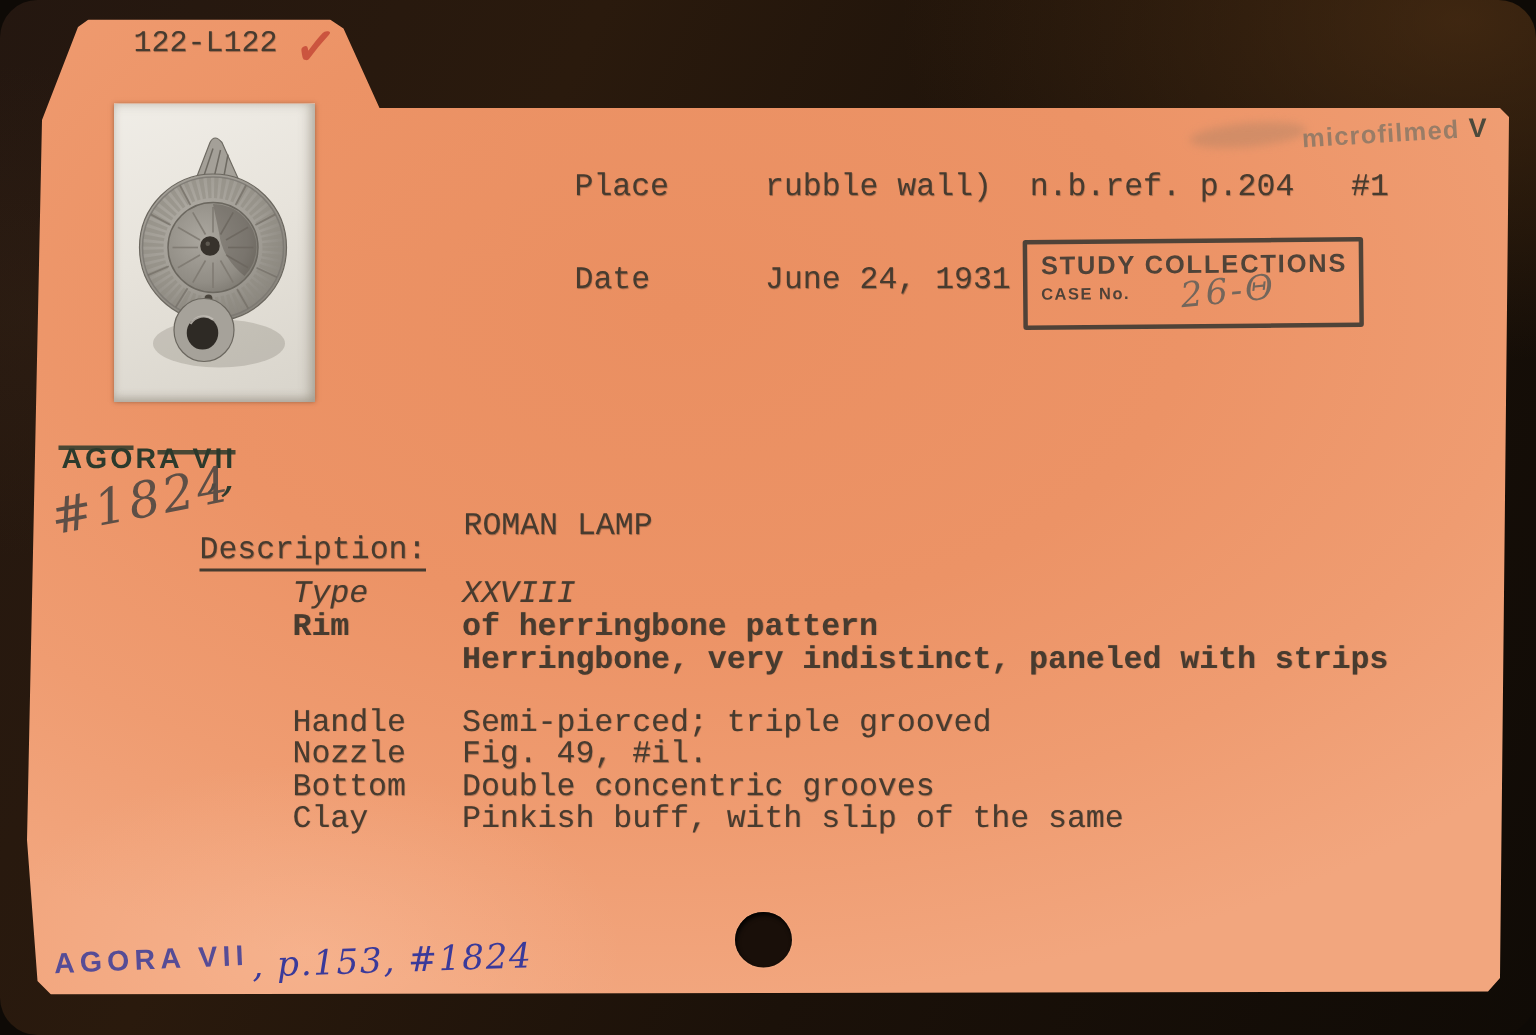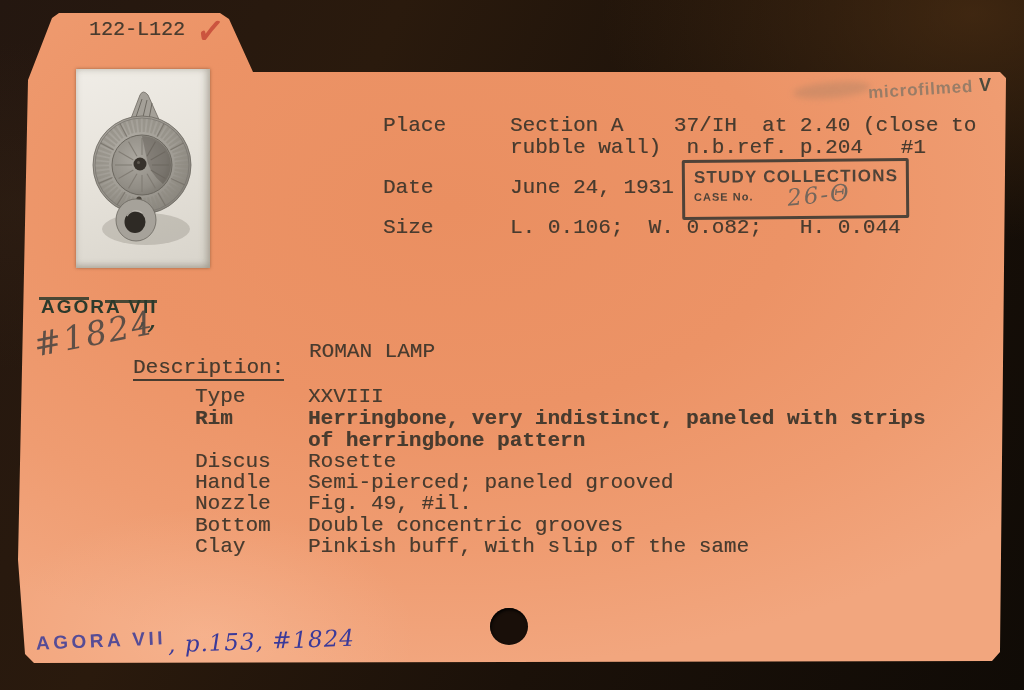--- a/index.html
+++ b/index.html
@@ -1,21 +1,21 @@
 <!DOCTYPE html>
 <html><head>
 <meta charset="utf-8">
 <style>
   html,body{margin:0;padding:0;background:#0e0a06;}
   .stage{position:relative;width:1024px;height:690px;overflow:hidden;
     background:
       radial-gradient(ellipse 620px 380px at 95% 2%, rgba(95,58,24,.55) 0%, rgba(95,58,24,0) 60%),
       radial-gradient(ellipse 500px 300px at 2% 30%, rgba(60,40,25,.25) 0%, rgba(60,40,25,0) 55%),
       linear-gradient(115deg,#241710 0%,#2a1a0d 30%,#1b1109 62%,#100b06 100%);
-    font-family:"Liberation Sans",sans-serif;}
+    font-family:"Liberation Sans",sans-serif;border-radius:25px;}
   .abs{position:absolute;}
   .card{position:absolute;inset:0;
     clip-path:polygon(59px 13px,220px 13px,229px 19px,253px 72px,1000px 72px,1006px 78px,1000px 652px,992px 661px,34px 663px,25px 654px,18px 560px,28px 80px,52px 18px);
     background:
       radial-gradient(ellipse 300px 180px at 20% 92%, rgba(255,205,175,.30) 0%, rgba(255,205,175,0) 70%),
       radial-gradient(ellipse 760px 460px at 44% 30%, #ea8f61 0%, #ec9366 45%, #ef9c71 75%, #f2a67e 100%);
     filter:drop-shadow(0 0 4px rgba(0,0,0,.7));}
   .typed{font-family:"Liberation Mono","DejaVu Sans Mono",monospace;font-size:21px;line-height:21.5px;
     color:#473b2f;white-space:pre;text-shadow:.4px .4px .5px rgba(70,52,36,.45);}
   .hand{font-family:"DejaVu Serif","Liberation Serif",serif;font-style:italic;}
@@ -99,27 +99,24 @@
         <ellipse cx="59" cy="153" rx="10.5" ry="11" fill="#2e2a25"></ellipse>
         <path d="M51 147 a10.5 11 0 0 1 15 -3" stroke="#c5c1b9" stroke-width="1.5" fill="none" opacity=".8"></path>
       </svg>
     </div>
 
     <div class="abs smudge"></div>
     <div class="abs stampsans" style="left:868px;top:80px;font-size:17px;letter-spacing:.8px;font-weight:600;color:#8b7866;transform:rotate(-3.5deg);opacity:.85;">microfilmed</div>
     <div class="abs stampsans" style="left:979px;top:75px;font-size:18px;font-weight:bold;color:#4c4a3c;">V</div>
 
     <div class="abs" style="left:383px;top:115px;">
-      <span class="f-label typed">Place</span><span class="f-value typed"><span class="vline">Section A    37/IH  at 2.40 (close to</span><span class="vline">rubble wall)  n.b.ref. p.204   #1</span></span>
+      <span class="f-label typed">Place</span><span class="f-value typed"><span class="vline">rubble wall)  n.b.ref. p.204   #1</span></span>
     </div>
     <div class="abs" style="left:383px;top:177px;text-decoration:underline;">
       <span class="f-label typed">Date</span><span class="f-value typed">June 24, 1931</span>
-    </div>
-    <div class="abs" style="left:383px;top:217px;">
-      <span class="f-label typed">Size</span><span class="f-value typed">L. 0.106;  W. 0.o82;   H. 0.044</span>
     </div>
 
     <div class="abs studybox">
       <div class="abs stampsans" style="left:9px;top:5px;font-size:17px;letter-spacing:1.2px;font-weight:bold;color:#443d35;">STUDY COLLECTIONS</div>
       <div class="abs stampsans" style="left:9px;top:28px;font-size:11px;letter-spacing:1px;font-weight:bold;color:#443d35;">CASE No.</div>
       <div class="abs hand" style="left:102px;top:20px;font-size:23px;letter-spacing:2px;color:#6b635b;transform:rotate(-5deg);">26-Θ</div>
     </div>
 
     <div class="abs stampsans" style="left:41px;top:296px;font-size:19px;font-weight:bold;letter-spacing:2px;color:#2c3a2c;">
       <span>AGORA VII</span>
@@ -127,31 +124,28 @@
       <i class="bar" style="left:64px;top:4px;width:52px;"></i>
     </div>
     <div class="abs hand" style="left:147px;top:300px;font-size:30px;color:#2e3b2e;">,</div>
 
     <div class="abs hand" style="left:33px;top:314px;font-size:33px;letter-spacing:2px;color:#4b4642;transform:rotate(-11deg);opacity:.88;">#1824</div>
     <div class="abs hand" style="left:137px;top:318px;font-size:27px;color:#4f4a44;">’</div>
 
     <div class="abs typed" style="left:133px;top:341px;margin-top:16px;"><span class="underlined">Description:</span></div>
     <div class="abs typed" style="left:309px;top:341px;">ROMAN LAMP</div>
 
-    <div class="abs" style="left:195px;top:386px;">
+    <div class="abs" style="left:195px;top:386px;font-style:italic;">
       <span class="d-label typed">Type</span><span class="d-value typed">XXVIII</span>
     </div>
     <div class="abs" style="left:195px;top:408px;font-weight:bold;">
-      <span class="d-label typed">Rim</span><span class="d-value typed"><span class="vline">Herringbone, very indistinct, paneled with strips</span><span class="vline">of herringbone pattern</span></span>
-    </div>
-    <div class="abs" style="left:195px;top:451px;">
-      <span class="d-label typed">Discus</span><span class="d-value typed">Rosette</span>
+      <span class="d-label typed">Rim</span><span class="d-value typed"><span class="vline">of herringbone pattern</span><span class="vline">Herringbone, very indistinct, paneled with strips</span></span>
     </div>
     <div class="abs" style="left:195px;top:472px;">
-      <span class="d-label typed">Handle</span><span class="d-value typed">Semi-pierced; paneled grooved</span>
+      <span class="d-label typed">Handle</span><span class="d-value typed">Semi-pierced; triple grooved</span>
     </div>
     <div class="abs" style="left:195px;top:493px;">
       <span class="d-label typed">Nozzle</span><span class="d-value typed">Fig. 49, #il.</span>
     </div>
     <div class="abs" style="left:195px;top:515px;">
       <span class="d-label typed">Bottom</span><span class="d-value typed">Double concentric grooves</span>
     </div>
     <div class="abs" style="left:195px;top:536px;">
       <span class="d-label typed">Clay</span><span class="d-value typed">Pinkish buff, with slip of the same</span>
     </div>

